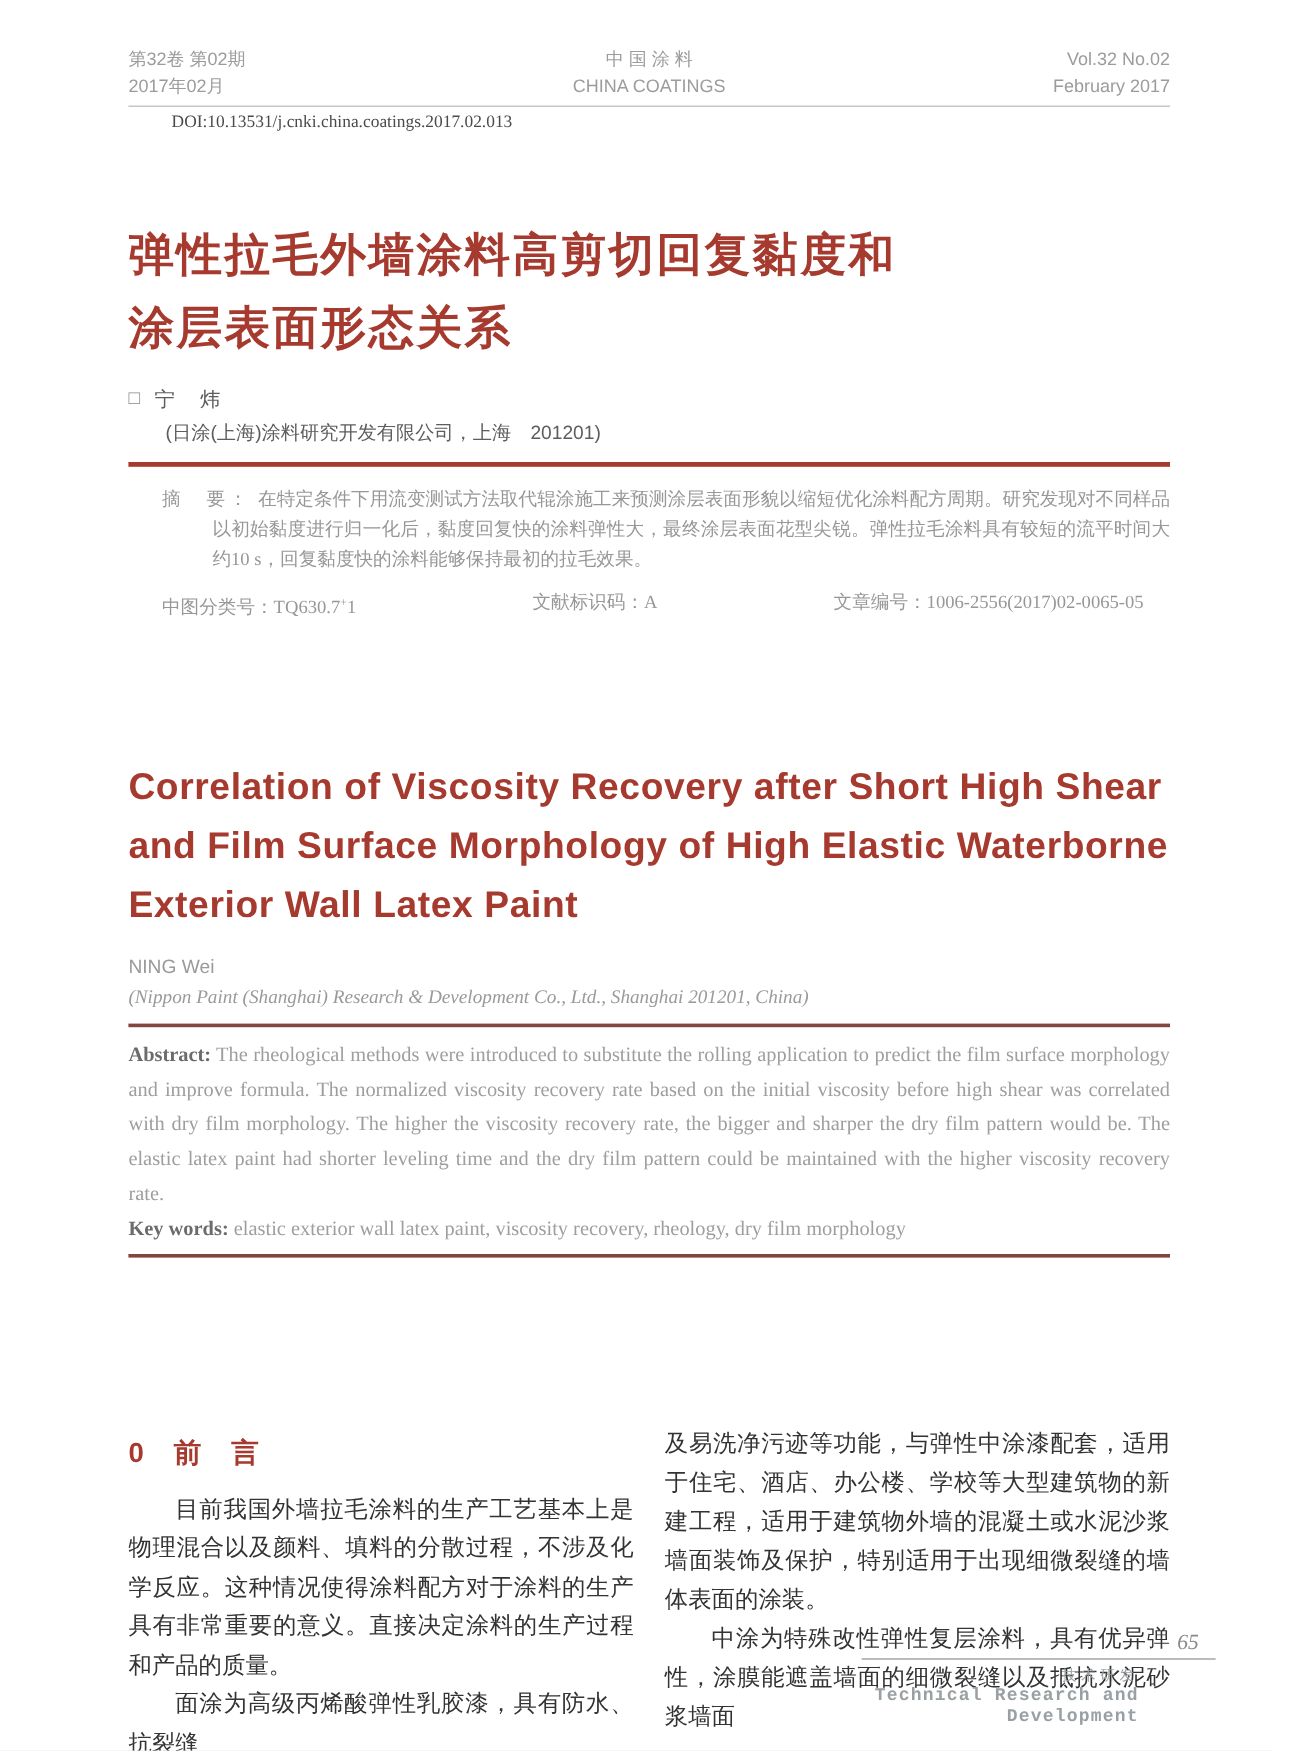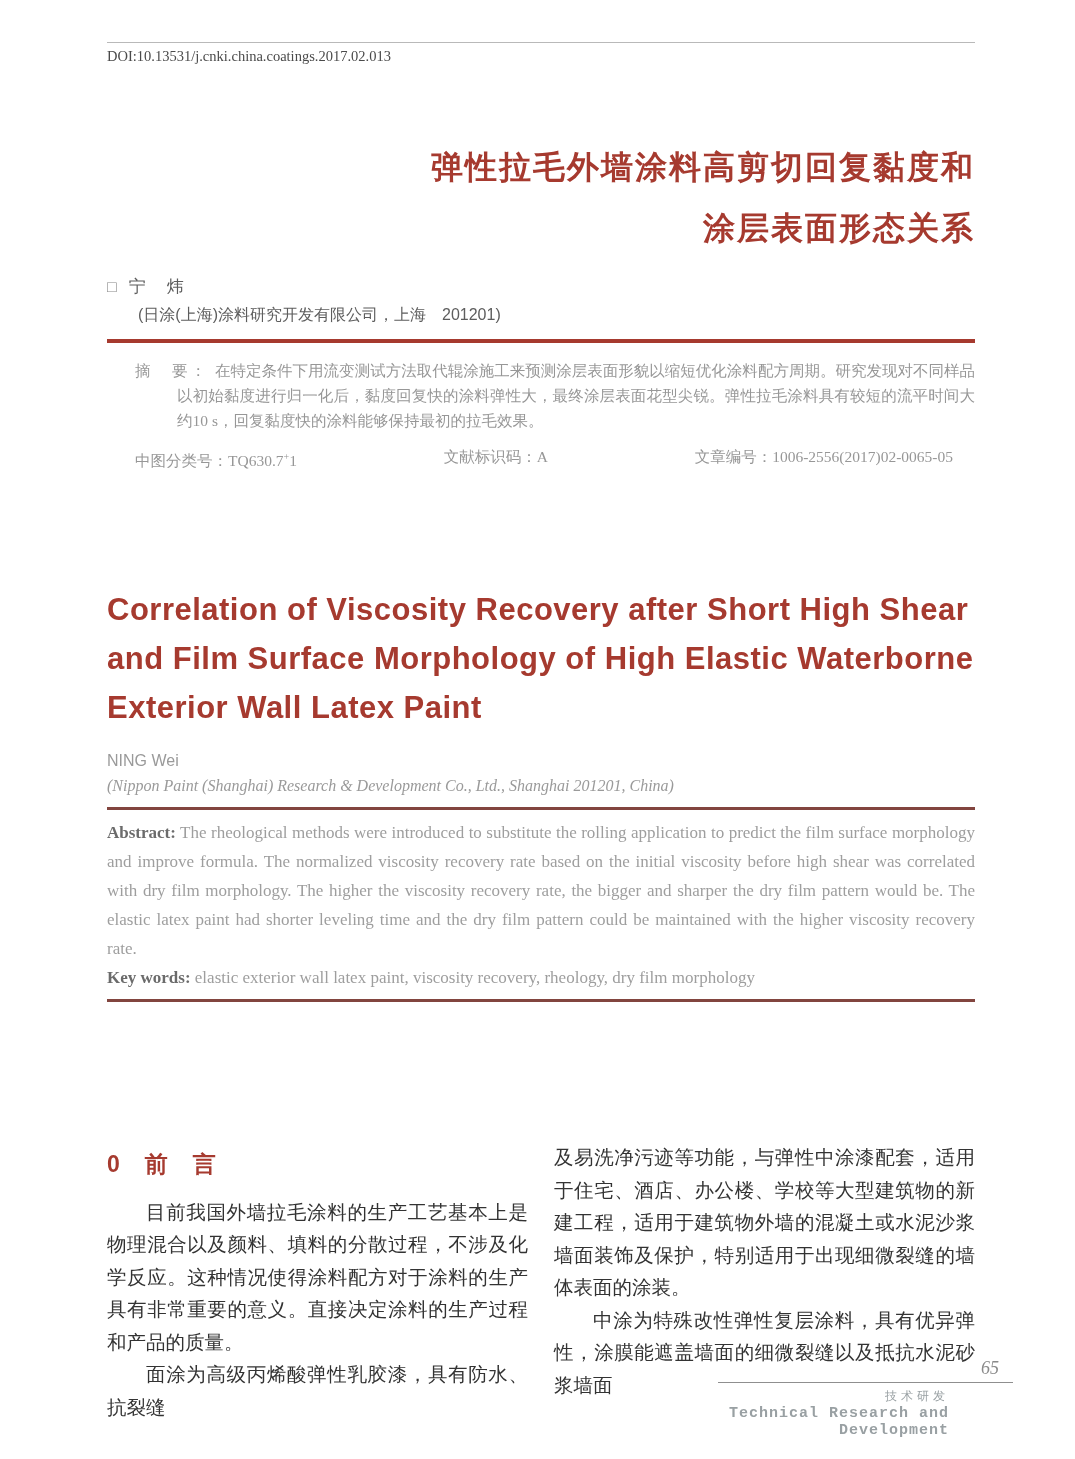--- a/index.html
+++ b/index.html
@@ -16,27 +16,27 @@
 
   
   .jheader {
     display:grid;
     grid-template-columns:1fr auto 1fr;
     color:#9c9c9c; font-size:15px; line-height:23px;
   }
   .jheader .hc { text-align:center; }
   .jheader .hr { text-align:right; }
   .header-rule { height:1px; background:#b9b9b9; margin-top:4px; }
-  .doi { color:#4a4a4a; font-size:14.5px; margin-top:5px; font-family:"Liberation Serif", serif; }
+  .doi { color:#4a4a4a; font-size:14.5px; margin-top:5px; font-family:"Liberation Serif", serif;margin-left:36px; }
 
   
   .title-cn {
     margin-top:72px;
     color:#a63a2f; font-weight:bold;
-    font-size:32px; line-height:61px; letter-spacing:2px;text-align:right;
+    font-size:38px; line-height:61px; letter-spacing:2px;
   }
   .author-row { margin-top:16px; display:flex; align-items:center; font-size:17px; color:#5d5d5d; }
   .author-marker { color:#8a8a8a; margin-right:12px; font-size:16px; }
   .author-name { letter-spacing:2px; }
   .affil-cn { margin-top:7px; margin-left:31px; font-size:16px; color:#5d5d5d; }
   .rule-red-thick { height:4px; background:#a63a2f; margin-top:13px; }
 
   
   .abs-cn-wrap {
     margin-top:15px; margin-left:28px;
@@ -103,20 +103,34 @@
     padding-right:64px; font-size:15px; font-weight:bold;
     font-family:Liberation Mono, monospace; letter-spacing:1px;
   }
 </style>
 </head>
 <body>
 
 <div class="page">
   <div class="content">
 
+    <div class="jheader">
+      <div class="hl">
+        <div>第32卷 第02期</div>
+        <div>2017年02月</div>
+      </div>
+      <div class="hc">
+        <div>中 国 涂 料</div>
+        <div>CHINA COATINGS</div>
+      </div>
+      <div class="hr">
+        <div>Vol.32  No.02</div>
+        <div>February 2017</div>
+      </div>
+    </div>
     <div class="header-rule"></div>
     <div class="doi">DOI:10.13531/j.cnki.china.coatings.2017.02.013</div>
 
     <h1 class="title-cn">
       <div>弹性拉毛外墙涂料高剪切回复黏度和</div>
       <div>涂层表面形态关系</div>
     </h1>
     <div class="author-row">
       <span class="author-marker">□</span>
       <span class="author-name">宁　炜</span>

